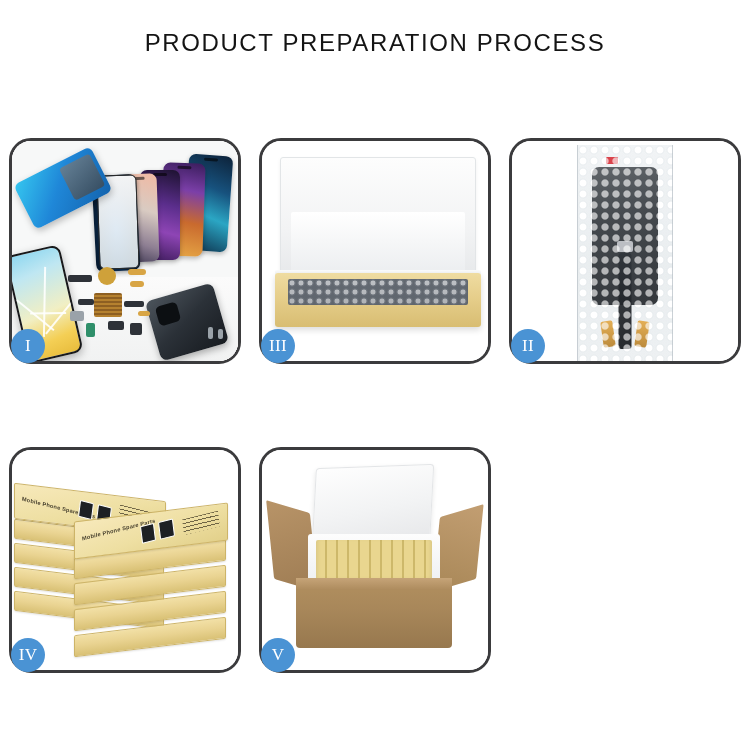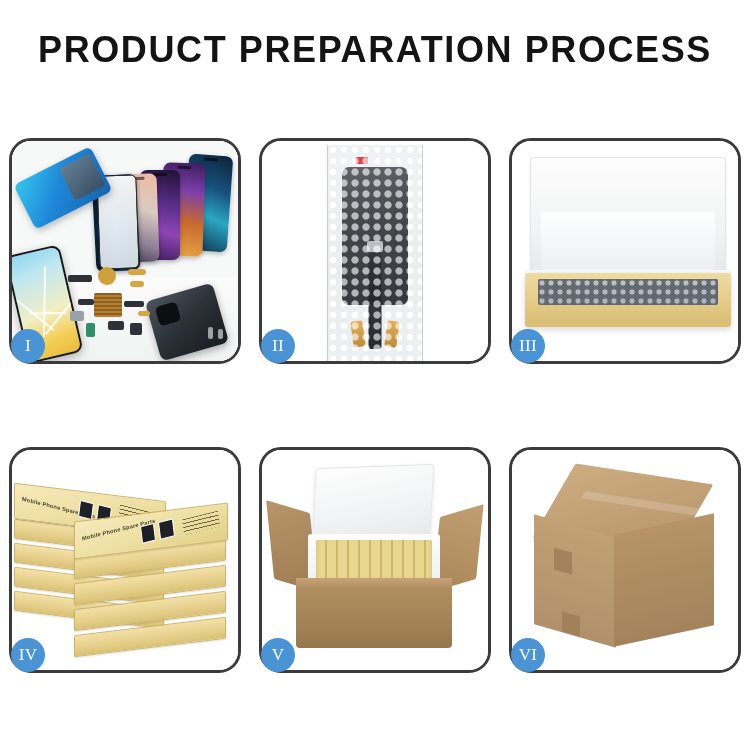--- a/index.html
+++ b/index.html
@@ -24,22 +24,22 @@
   .header {
     position: absolute;
     top: 30px;
     left: 0;
     width: 750px;
     text-align: center;
   }
 
   .page-title {
     font-family: "Liberation Sans", sans-serif;
-    font-size: 36px;
-    font-weight: 700;
+    font-size: 24px;
+    font-weight: 400;
     letter-spacing: 1.6px;
     color: #141414;
     line-height: 1.1;
     white-space: nowrap;
   }
 
   .page-subtitle {
     margin-top: 11px;
     font-family: "Liberation Sans", sans-serif;
     font-size: 14.6px;
@@ -470,46 +470,46 @@
         <span class="part" style="left:118px; top:182px; width:12px; height:12px;"></span>
         <span class="part flex" style="left:126px; top:170px; width:12px; height:5px;"></span>
         <span class="part silver" style="left:196px; top:186px; width:5px;  height:12px;"></span>
         <span class="part silver" style="left:206px; top:188px; width:5px;  height:10px;"></span>
       </div>
       <div class="step-badge">I</div>
     </div>
 
     <div class="panel">
       <div class="panel-photo">
+        <div class="p3-lid"></div>
+        <div class="p3-rim"></div>
+        <div class="p3-base">
+          <div class="p3-inner"></div>
+        </div>
+      </div>
+      <div class="step-badge">III</div>
+    </div>
+
+    <div class="panel">
+      <div class="panel-photo">
         <div class="p2-wrap">
           <div class="p2-screen"></div>
           <div class="p2-connector"></div>
           <div class="p2-flexstrip"></div>
           <div class="p2-tab-l"></div>
           <div class="p2-tab-r"></div>
           <div class="p2-redlabel"></div>
           <div class="p2-bubbleoverlay"></div>
         </div>
       </div>
       <div class="step-badge">II</div>
     </div>
 
     <div class="panel">
       <div class="panel-photo">
-        <div class="p3-lid"></div>
-        <div class="p3-rim"></div>
-        <div class="p3-base">
-          <div class="p3-inner"></div>
-        </div>
-      </div>
-      <div class="step-badge">III</div>
-    </div>
-
-    <div class="panel">
-      <div class="panel-photo">
         <div class="p4-stack">
 
           <div class="gbox" style="left:2px;  top:150px; width:150px; height:20px; transform:skewY(7deg);"></div>
           <div class="gbox" style="left:2px;  top:126px; width:150px; height:20px; transform:skewY(7deg);"></div>
           <div class="gbox" style="left:2px;  top:102px; width:150px; height:20px; transform:skewY(7deg);"></div>
           <div class="gbox" style="left:2px;  top:78px;  width:150px; height:20px; transform:skewY(7deg);"></div>
 
           <div class="gbox" style="left:62px; top:176px; width:152px; height:22px; transform:skewY(-7deg);"></div>
           <div class="gbox" style="left:62px; top:150px; width:152px; height:22px; transform:skewY(-7deg);"></div>
           <div class="gbox" style="left:62px; top:124px; width:152px; height:22px; transform:skewY(-7deg);"></div>
@@ -540,28 +540,15 @@
         <div class="p5-flap-l"></div>
         <div class="p5-flap-r"></div>
         <div class="p5-foam"></div>
         <div class="p5-goldrow"></div>
         <div class="p5-body"></div>
         <div class="p5-front"></div>
       </div>
       <div class="step-badge">V</div>
     </div>
 
-    <div class="panel">
-      <div class="panel-photo">
-        <div class="p6-cube">
-          <div class="p6-face-top"></div>
-          <div class="p6-seam"></div>
-          <div class="p6-face-left"></div>
-          <div class="p6-face-right"></div>
-          <div class="p6-tape-l"></div>
-          <div class="p6-tape-b"></div>
-        </div>
-      </div>
-      <div class="step-badge">VI</div>
-    </div>
 
   </div>
 </div>
 
 </body></html>

